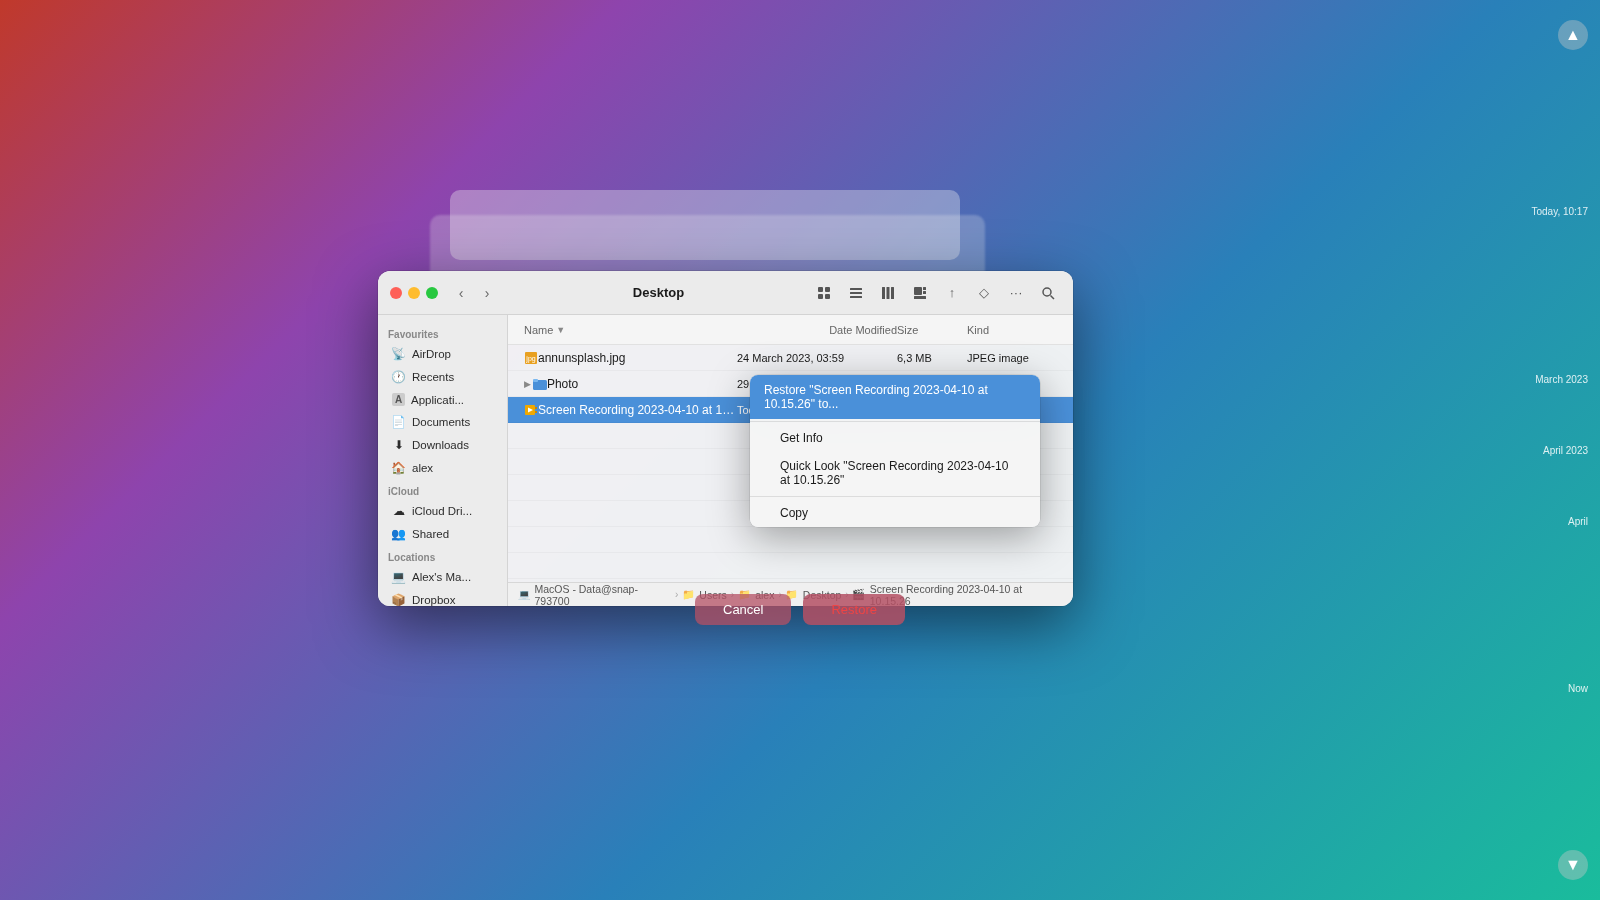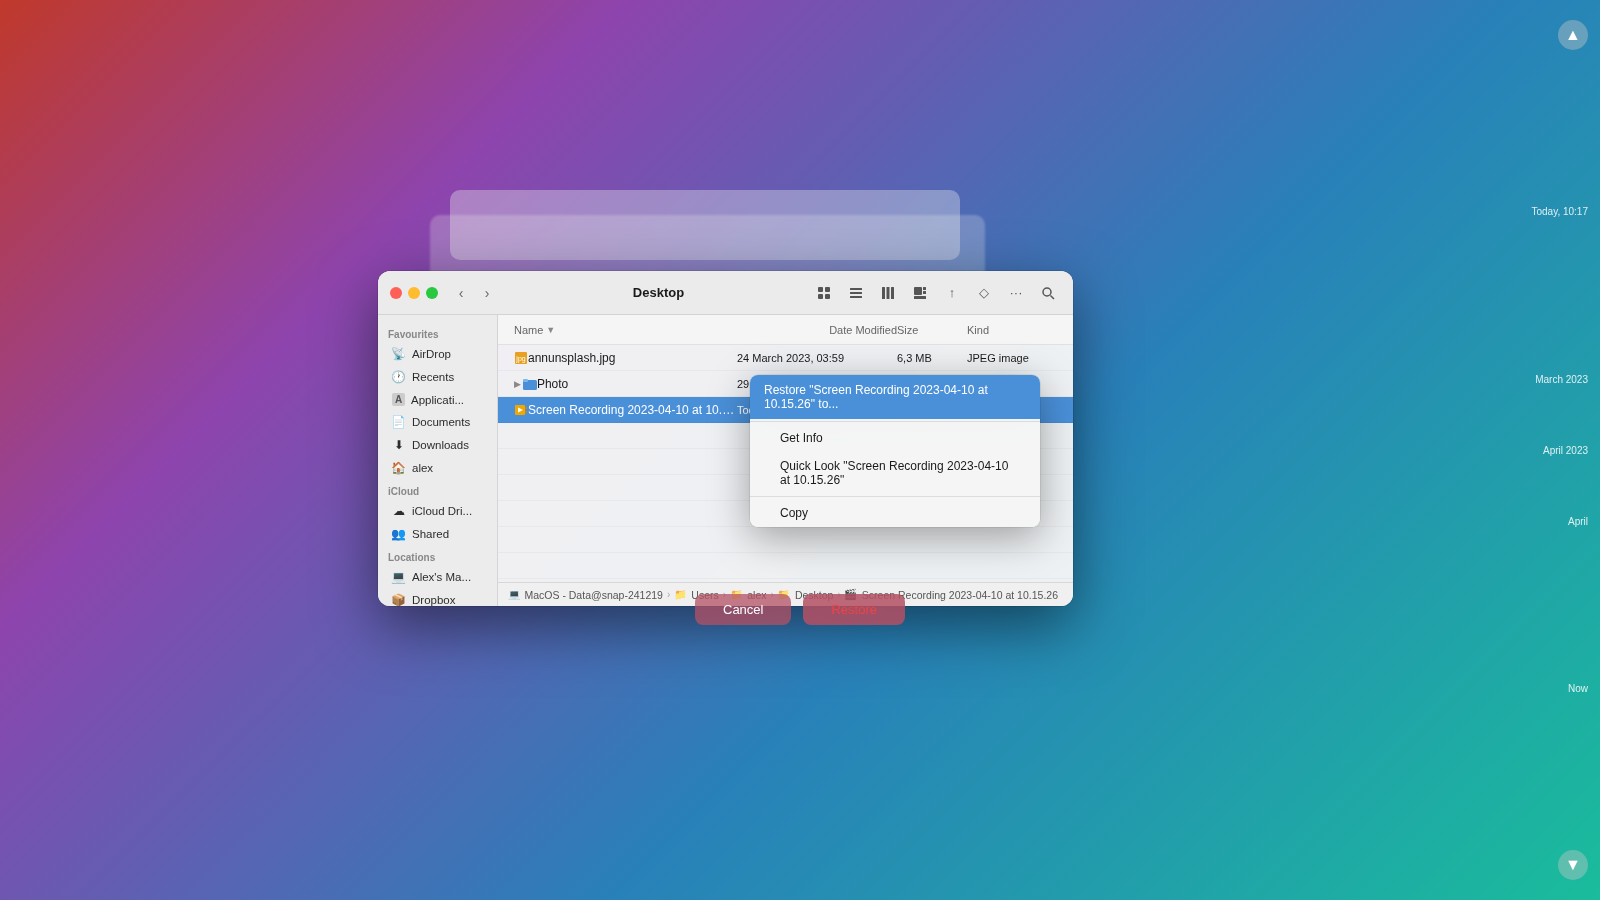--- a/index.html
+++ b/index.html
@@ -130,21 +130,21 @@
     }
 
     .window-body {
       display: flex;
       flex: 1;
       overflow: hidden;
     }
 
     
     .sidebar {
-      width: 120px;
+      width: 130px;
       background: rgba(235,235,235,0.95);
       border-right: 1px solid rgba(0,0,0,0.1);
       padding: 8px 0;
       overflow-y: auto;
       flex-shrink: 0;
     }
 
     .sidebar-section-label {
       font-size: 10px;
       font-weight: 700;
@@ -571,21 +571,21 @@
         <div class="empty-row"></div>
         <div class="empty-row"></div>
         <div class="empty-row"></div>
         <div class="empty-row"></div>
         <div class="empty-row"></div>
         <div class="empty-row"></div>
       </div>
 
       <div class="status-bar">
         <span style="font-size:10px;">💻</span>
-        <span style="font-size:10.5px;">MacOS - Data@snap-241219</span>
+        <span style="font-size:10.5px;">MacOS - Data@snap-793700</span>
         <span class="breadcrumb-sep">›</span>
         <span>📁</span>
         <span style="font-size:10.5px;">Users</span>
         <span class="breadcrumb-sep">›</span>
         <span>📁</span>
         <span style="font-size:10.5px;">alex</span>
         <span class="breadcrumb-sep">›</span>
         <span>📁</span>
         <span style="font-size:10.5px;">Desktop</span>
         <span class="breadcrumb-sep">›</span>

